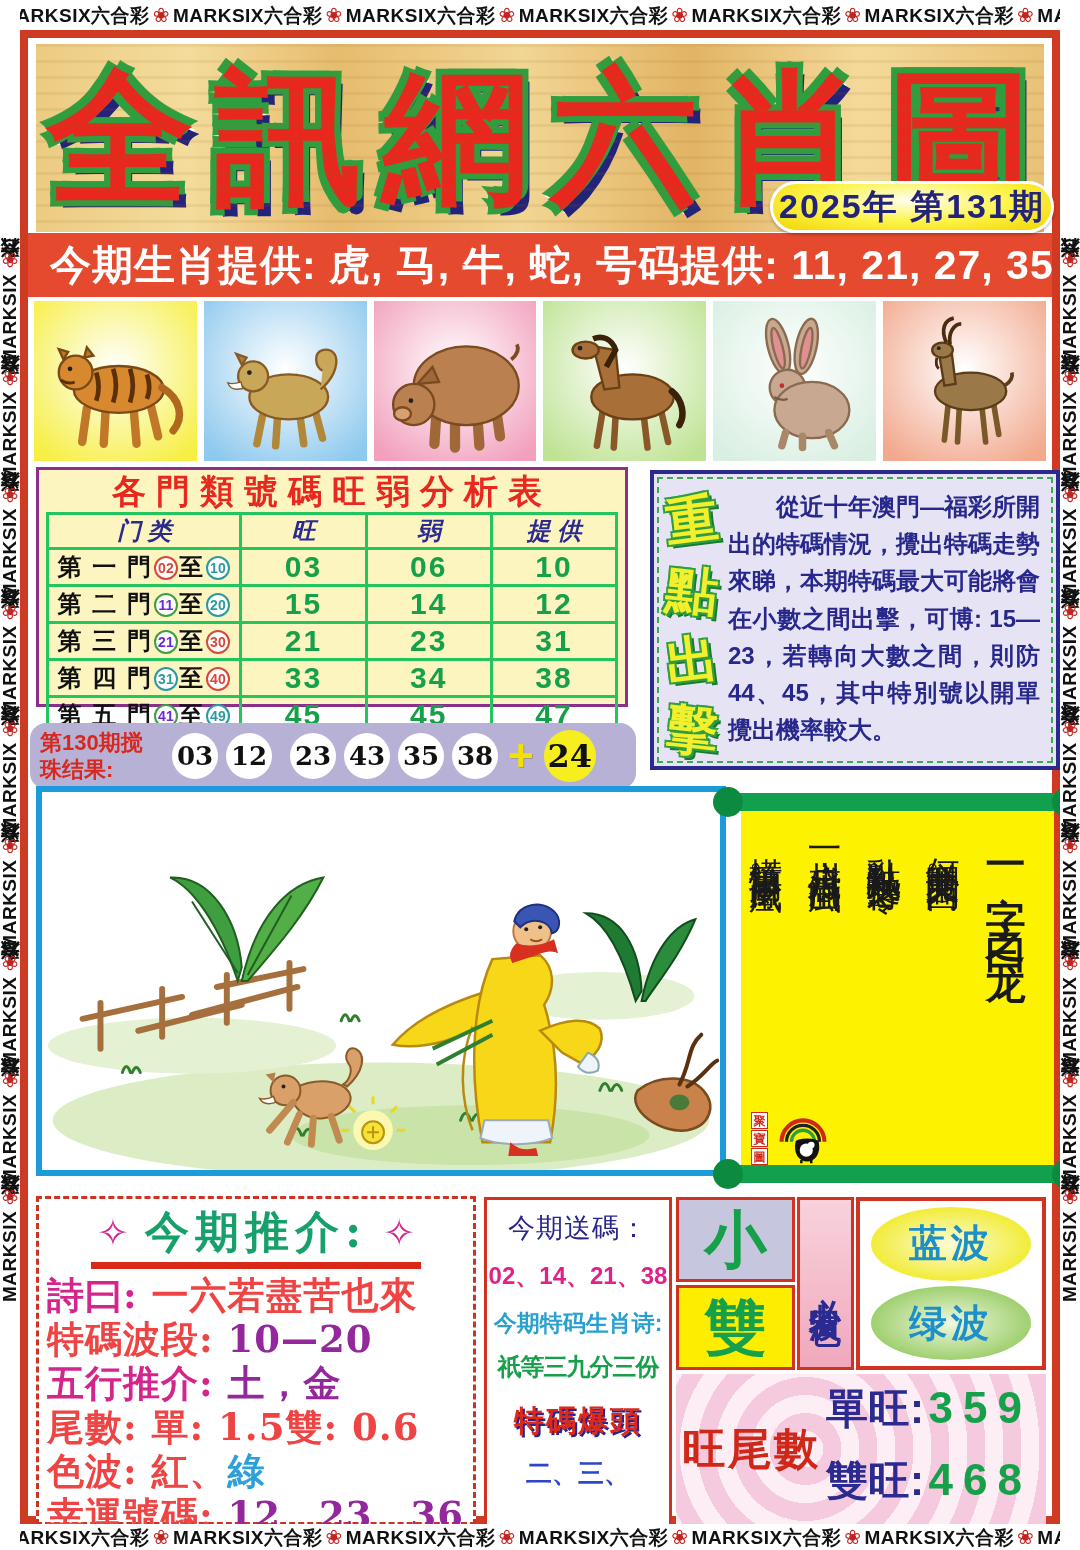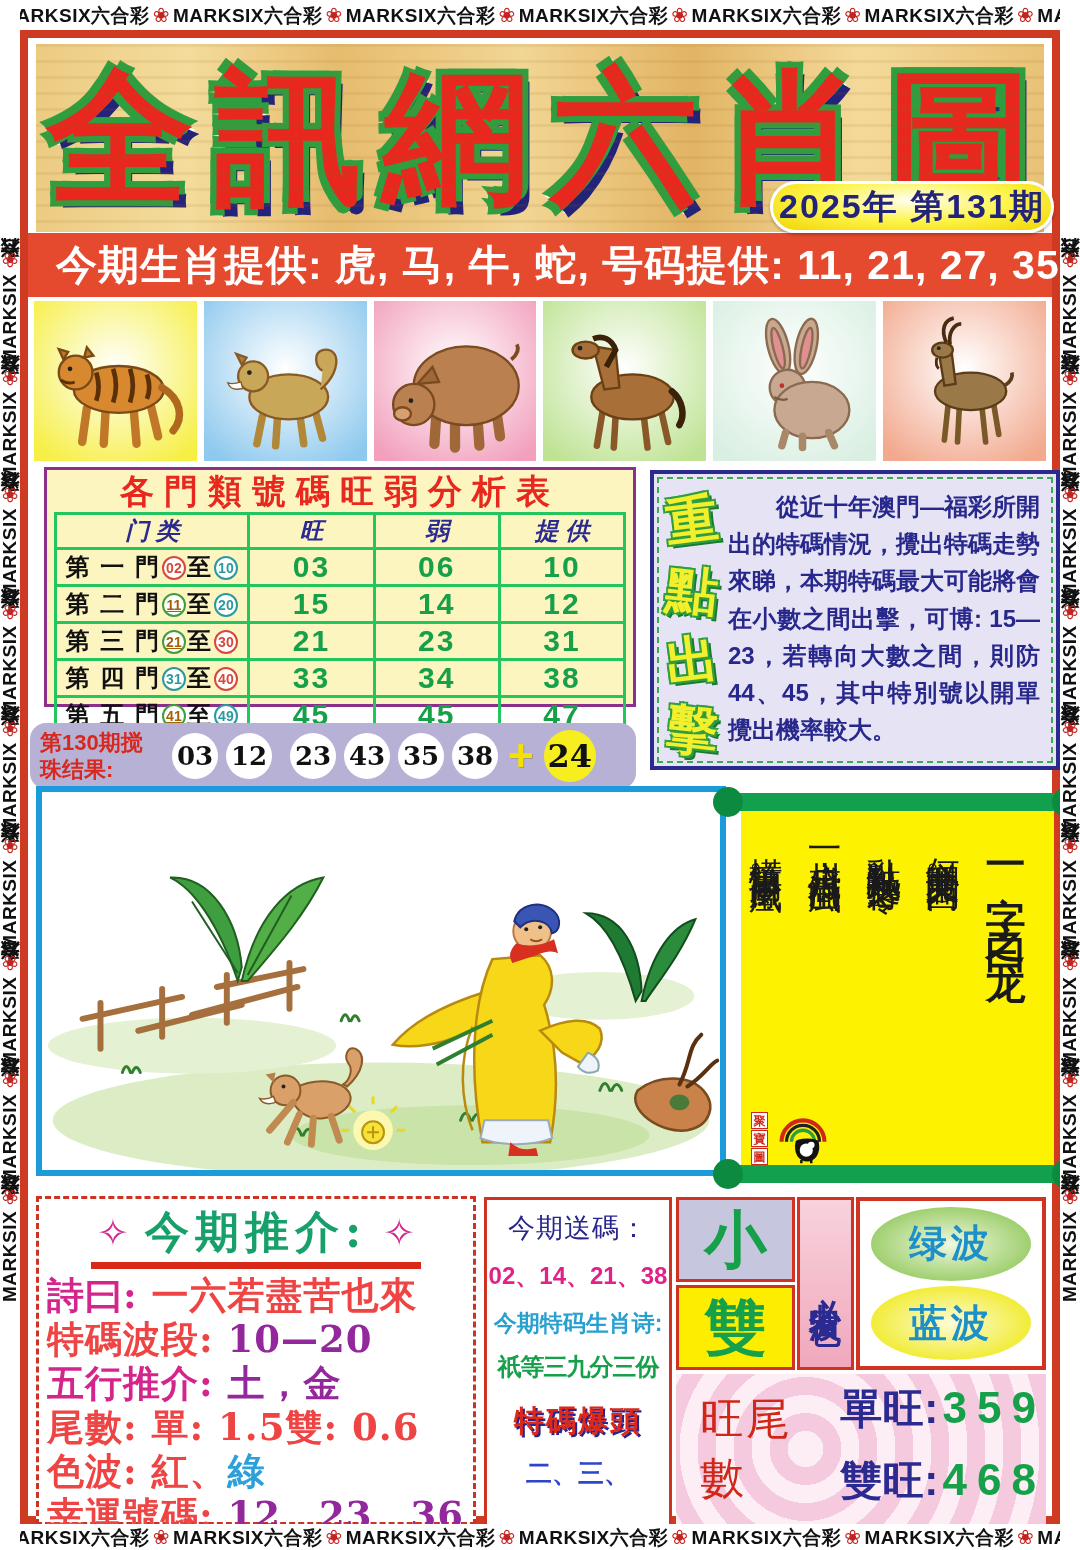--- a/index.html
+++ b/index.html
@@ -24,41 +24,41 @@
     background:repeating-linear-gradient(180deg,rgba(150,100,30,.10) 0 3px,transparent 3px 16px); pointer-events:none; }
   .main-title { width:100%; display:flex; justify-content:space-around; font-size:146px; font-weight:bold; color:#e8281e;
     text-shadow:-6px -6px 0 #2f9e3f,6px -6px 0 #2f9e3f,-6px 6px 0 #2f9e3f,7px 7px 0 #23237a,3px 3px 0 #ffffff,-3px -3px 0 #ffffff; line-height:188px; }
   .year-pill { position:absolute; left:770px; top:181px; width:284px; height:52px; border-radius:28px;
     background:radial-gradient(ellipse at 50% 35%,#fffef2 0%,#fdf44a 50%,#f0d400 100%);
     border:3px solid #fff; box-shadow:0 2px 3px rgba(0,0,0,.25); z-index:5;
     display:flex; align-items:center; justify-content:center; font-size:34px; font-weight:bold; color:#23237a; letter-spacing:2px; }
 
   
   .banner { position:absolute; left:28px; top:233px; width:1024px; height:64px; background:#e64a2e;
-    color:#fff; font-weight:bold; font-size:41px; line-height:64px; padding-left:28px; letter-spacing:1px; white-space:nowrap; }
+    color:#fff; font-weight:bold; font-size:41px; line-height:64px; padding-left:22px; letter-spacing:1px; white-space:nowrap; }
 
   
   .animal-row { position:absolute; left:30px; top:301px; width:1020px; height:160px; display:flex; gap:7px; padding:0 4px; }
   .animal-cell { flex:1; height:160px; display:flex; align-items:center; justify-content:center; }
   .animal-cell svg { width:150px; height:144px; }
 
   
-  .table-panel { position:absolute; left:44px; top:467px; width:592px; height:240px; background:#fdf5c0; border:3px solid #8c2f8c; padding-top:2px; }
+  .table-panel { position:absolute; left:36px; top:467px; width:592px; height:240px; background:#fdf5c0; border:3px solid #8c2f8c; padding-top:2px; }
   .table-title { text-align:center; color:#e8281e; font-size:34px; font-weight:bold; letter-spacing:10px; line-height:38px; }
   .table-panel table { width:calc(100% - 14px); margin:2px auto 0; border-collapse:collapse; table-layout:fixed; }
   .table-panel th,.table-panel td { border:3px solid #22c55e; text-align:center; height:32px; padding:0; }
   .table-panel th { color:#2a2a90; font-size:24px; font-weight:bold; font-style:italic; }
   .th-door { width:34%; } .th-col { width:22%; }
   td.door { font-size:24px; font-weight:bold; color:#111; letter-spacing:2px; }
   td.val { color:#16a04a; font-size:30px; font-weight:bold; letter-spacing:2px; }
   .circ { display:inline-block; width:24px; height:24px; line-height:21px; border-radius:50%; font-size:14px; letter-spacing:0;
     font-weight:bold; vertical-align:2px; margin:0 1px; background:#fff; }
   .circ.red { border:2px solid #d8483a; color:#d8483a; }
   .circ.teal { border:2px solid #2a9aa0; color:#2a9aa0; }
-  .circ.green { border:2px solid #3f9e3f; color:#a16207;text-decoration:underline; }
+  .circ.green { border:2px solid #3f9e3f; color:#6d28d9; }
 
   
   .focus-panel { position:absolute; left:650px; top:470px; width:410px; height:300px; border:4px solid #2a2a8e; background:#e6e4f4; }
   .focus-inner { position:absolute; inset:3px; border:2px dashed #3faa4f; pointer-events:none; }
   .focus-wrap { position:absolute; inset:6px; display:flex; }
   .focus-title { width:64px; display:flex; flex-direction:column; justify-content:space-around; align-items:center; padding:6px 0; }
   .focus-char { font-size:52px; font-weight:bold; color:#f2ef2c;
     text-shadow:-2px -2px 0 #2f9e3f,2px -2px 0 #2f9e3f,-2px 2px 0 #2f9e3f,2px 2px 0 #2f9e3f,4px 4px 0 #1a7a2f; }
   .focus-char:nth-child(odd){ transform:rotate(-7deg); } .focus-char:nth-child(even){ transform:rotate(6deg); }
   .focus-body { flex:1; padding:8px 10px 4px 4px; color:#28288c; font-size:24px; font-weight:bold; line-height:1.55; text-align:justify; text-indent:2em; }
@@ -122,21 +122,21 @@
   .wave { width:160px; height:74px; border-radius:50%; display:flex; align-items:center; justify-content:center;
     font-size:38px; font-weight:bold; color:#1e90c8; letter-spacing:4px; }
   .wave.blue { background:radial-gradient(ellipse at center,#fdfcd8 0%,#f2ec3a 70%,#e4dc18 100%); }
   .wave.green { background:radial-gradient(ellipse at center,#f0f8e0 0%,#a0d070 70%,#84c04c 100%); }
 
   
   .tail-panel { position:absolute; left:676px; top:1374px; width:370px; height:150px;
     background:repeating-radial-gradient(circle at 35% 50%,#fdeef5 0 18px,#f6cadе 18px 36px);
     background:repeating-radial-gradient(circle at 35% 50%,#fdeef5 0 18px,#f6cade 18px 36px);
     display:flex; align-items:center; }
-  .tail-label { color:#d02818; font-size:44px; font-weight:normal; padding-left:24px; letter-spacing:2px; }
+  .tail-label { color:#d02818; font-size:44px; font-weight:bold; padding-left:6px; letter-spacing:2px; }
   .tail-vals { flex:1; display:flex; flex-direction:column; justify-content:center; gap:4px; padding-left:6px; }
   .tail-row { white-space:nowrap; line-height:58px; }
   .tail-key { color:#2a2a90; font-size:42px; font-weight:bold; }
   .tail-num { color:#16a04a; font-size:44px; font-weight:bold; letter-spacing:10px; }
 </style>
 </head>
 <body>
 
 <div class="page">
 
@@ -469,25 +469,25 @@
   <div class="box-sd box-small">
     <span>小</span>
   </div>
   <div class="box-sd box-double">
     <span>雙</span>
   </div>
   <div class="must-hit">
     <span>必中波色</span>
   </div>
   <div class="wave-box">
+    <div class="wave blue">
+        <span>蓝波</span>
+      </div>
     <div class="wave green">
         <span>绿波</span>
-      </div>
-    <div class="wave blue">
-        <span>蓝波</span>
       </div>
   </div>
 
   <section class="tail-panel">
     <div class="tail-label">旺尾數</div>
     <div class="tail-vals">
       <div class="tail-row">
         <span class="tail-key">單旺:</span>
         <span class="tail-num">359</span>
       </div>

